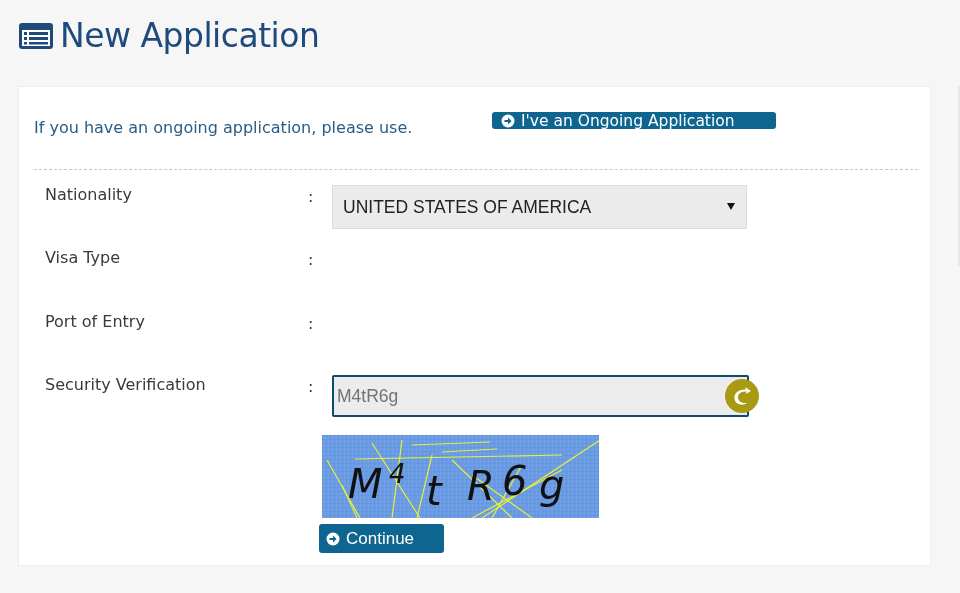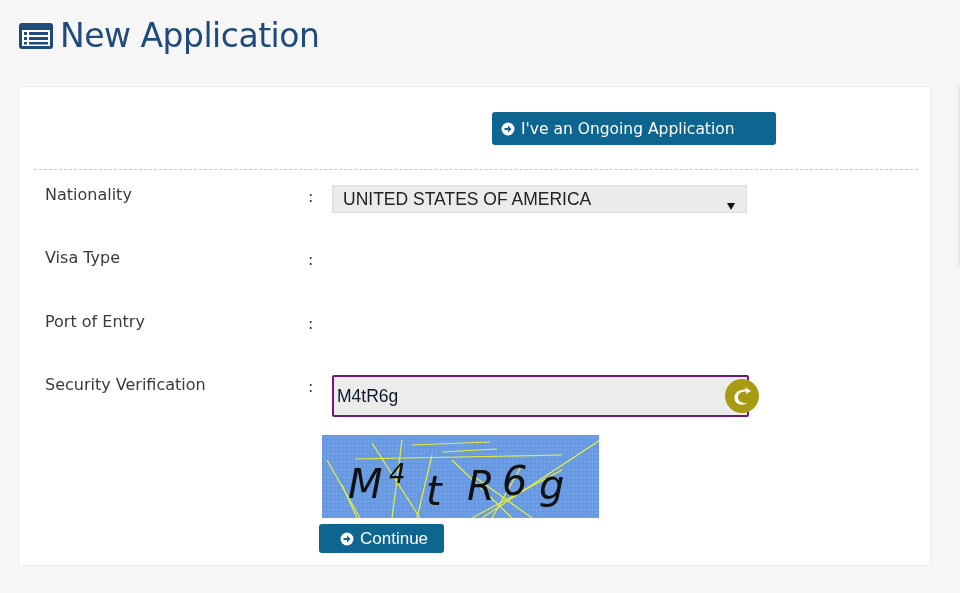--- a/index.html
+++ b/index.html
@@ -30,78 +30,78 @@
   .right-panel {
     position: absolute; left: 958px; top: 86px; width: 2px; height: 180px;
     background: #e8e8e8;
   }
   .ongoing-text {
     position: absolute; left: 15px; top: 31px;
     font-size: 16px; color: #2a5d86;
   }
   .ongoing-button {
     position: absolute; left: 473px; top: 25px;
-    width: 284px; height: 33px;
+    width: 284px; height: 17px;
     background: #0e6590; border-radius: 3px;
     color: #ffffff; font-size: 15.5px;
     display: flex; align-items: center; padding-left: 9px; box-sizing: border-box;
     cursor: pointer;
   }
   .btn-icon { width: 14px; height: 14px; margin-right: 6px; }
   .divider {
     position: absolute; left: 15px; top: 82px; width: 884px;
     border-top: 1px dashed #c8c8c8;
   }
   .form-row { position: absolute; left: 15px; width: 880px; height: 44px; margin-left: 11px; }
   .form-label {
     position: absolute; left: 0; top: 0;
     font-size: 16px; color: #3a3a3a;
   }
   .colon {
     position: absolute; left: 263px; top: 2px; font-size: 16px; color: #3a3a3a;
   }
   .select-box {
     position: absolute; left: 287px; top: 0;
-    width: 415px; height: 28px;
+    width: 415px; height: 44px;
     background: #ebebeb; border: 1px solid #dcdcdc;
     box-sizing: border-box;
     font-family: "Liberation Sans", sans-serif;
     font-size: 17.5px; color: #222;
     display: flex; align-items: center; padding-left: 10px;
     cursor: pointer;
   }
   .chevron {
     position: absolute; right: 11px; top: 17px;
     width: 0; height: 0;
     border-left: 4px solid transparent; border-right: 4px solid transparent;
     border-top: 7px solid #111;
   }
   .captcha-input {
     position: absolute; left: 287px; top: 0;
     width: 417px; height: 42px;
-    background: #ececec; border: 2px solid #701a75; border-radius: 2px;
+    background: #ececec; border: 2px solid #0c4a6e; border-radius: 2px;
     box-sizing: border-box;
     font-family: "Liberation Sans", sans-serif;
-    font-size: 17.5px; color: #0f172a;
+    font-size: 17.5px; color: #737373;
     padding-left: 3px; outline: none;
   }
   .refresh-icon {
     position: absolute; left: 679px; top: 3px;
     width: 36px; height: 36px; cursor: pointer;
   }
   .captcha-image {
     position: absolute; left: 303px; top: 348px;
     width: 277px; height: 83px;
   }
   .continue-button {
     position: absolute; left: 300px; top: 437px;
     width: 125px; height: 29px;
     background: #0e6590; border-radius: 3px;
     color: #ffffff; font-family: "Liberation Sans", sans-serif; font-size: 17px;
-    display: flex; align-items: center; padding-left: 21px; box-sizing: border-box;
+    display: flex; align-items: center; padding-left: 7px; box-sizing: border-box;
     cursor: pointer;
   }
 </style>
 </head>
 <body>
 
 <div class="page-header">
   <svg class="header-icon" viewBox="0 0 36 28">
     <rect x="1" y="1" width="34" height="26" rx="3" fill="#1f4a7c"></rect>
     <rect x="4" y="8" width="28" height="16" fill="#ffffff"></rect>
@@ -111,20 +111,21 @@
     <rect x="11" y="15" width="19" height="3" fill="#1f4a7c"></rect>
     <rect x="6" y="20" width="3" height="2.5" fill="#1f4a7c"></rect>
     <rect x="11" y="20" width="19" height="2.5" fill="#1f4a7c"></rect>
   </svg>
   <span class="page-title">New Application</span>
 </div>
 
 <div class="right-panel"></div>
 
 <div class="card">
+  <span class="ongoing-text">If you have an ongoing application, please use.</span>
   <div class="ongoing-button">
     <svg class="btn-icon" viewBox="0 0 14 14">
       <circle cx="7" cy="7" r="6.5" fill="#ffffff"></circle>
       <path d="M3.5 6 H7 V3.5 L10.5 7 L7 10.5 V8 H3.5 Z" fill="#0e6590"></path>
     </svg>
     <span>I've an Ongoing Application</span>
   </div>
 
   <div class="divider"></div>
 

